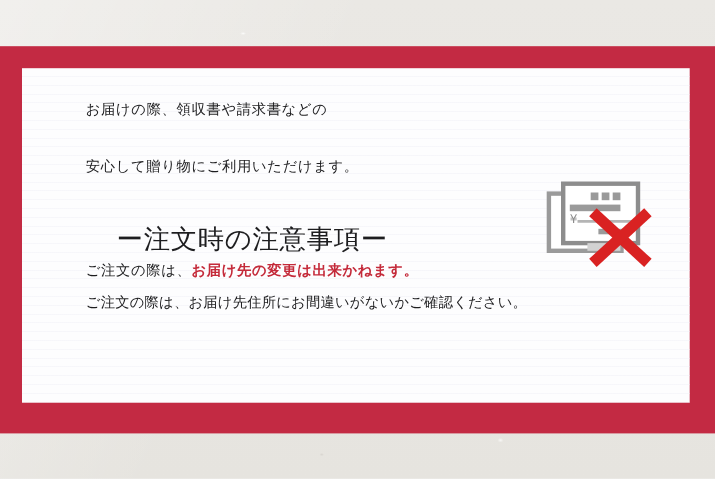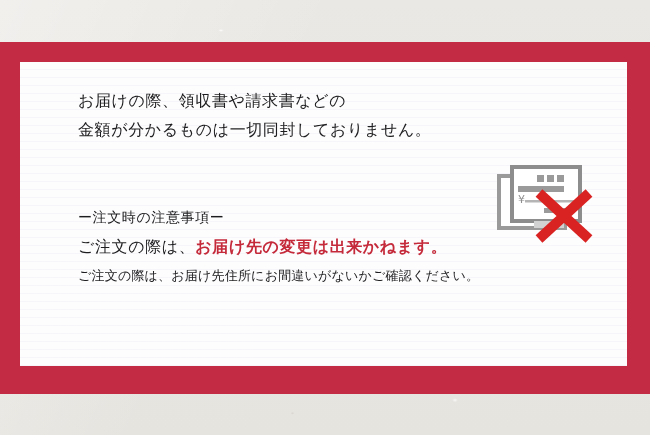--- a/index.html
+++ b/index.html
@@ -61,34 +61,35 @@
   }
 
   
   #text-block {
     position: absolute;
     left: 58px;
     top: 24px;
     width: 540px;
   }
   .line {
-    font-size: 16px;
+    font-size: 13px;
     line-height: 29px;
     color: #1d1d1f;
     letter-spacing: 0.6px;
     white-space: nowrap;
   }
   .spacer-sm { height: 22px; }
   .spacer-lg { height: 37px; }
   .notice-head {
-    font-size: 14px;
+    font-size: 24px;
     line-height: 29px;
     color: #1d1d1f;
     letter-spacing: 0.6px;
     white-space: nowrap;
+    margin-left: 28px;
   }
   .red-text { color: #c42a3a; font-weight: bold; }
   .final-line {
     font-size: 13px;
     line-height: 30px;
     color: #1d1d1f;
     letter-spacing: 0.2px;
     white-space: nowrap;
   }
 
@@ -106,24 +107,24 @@
 
 <div id="page">
 
   <div id="red-frame"></div>
 
   <div id="card">
 
     <div id="text-block">
 
       <div class="line">お届けの際、領収書や請求書などの</div>
-      <div class="line">金額が分かるものは一切同封しておりません。</div>
 
       <div class="spacer-sm"></div>
 
+      <div class="line">安心して贈り物にご利用いただけます。</div>
 
       <div class="spacer-lg"></div>
 
       <div class="notice-head">ー注文時の注意事項ー</div>
 
       <div class="line"><span>ご注文の際は、</span><span class="red-text">お届け先の変更は出来かねます。</span></div>
 
       <div class="final-line">ご注文の際は、お届け先住所にお間違いがないかご確認ください。</div>
 
     </div>

